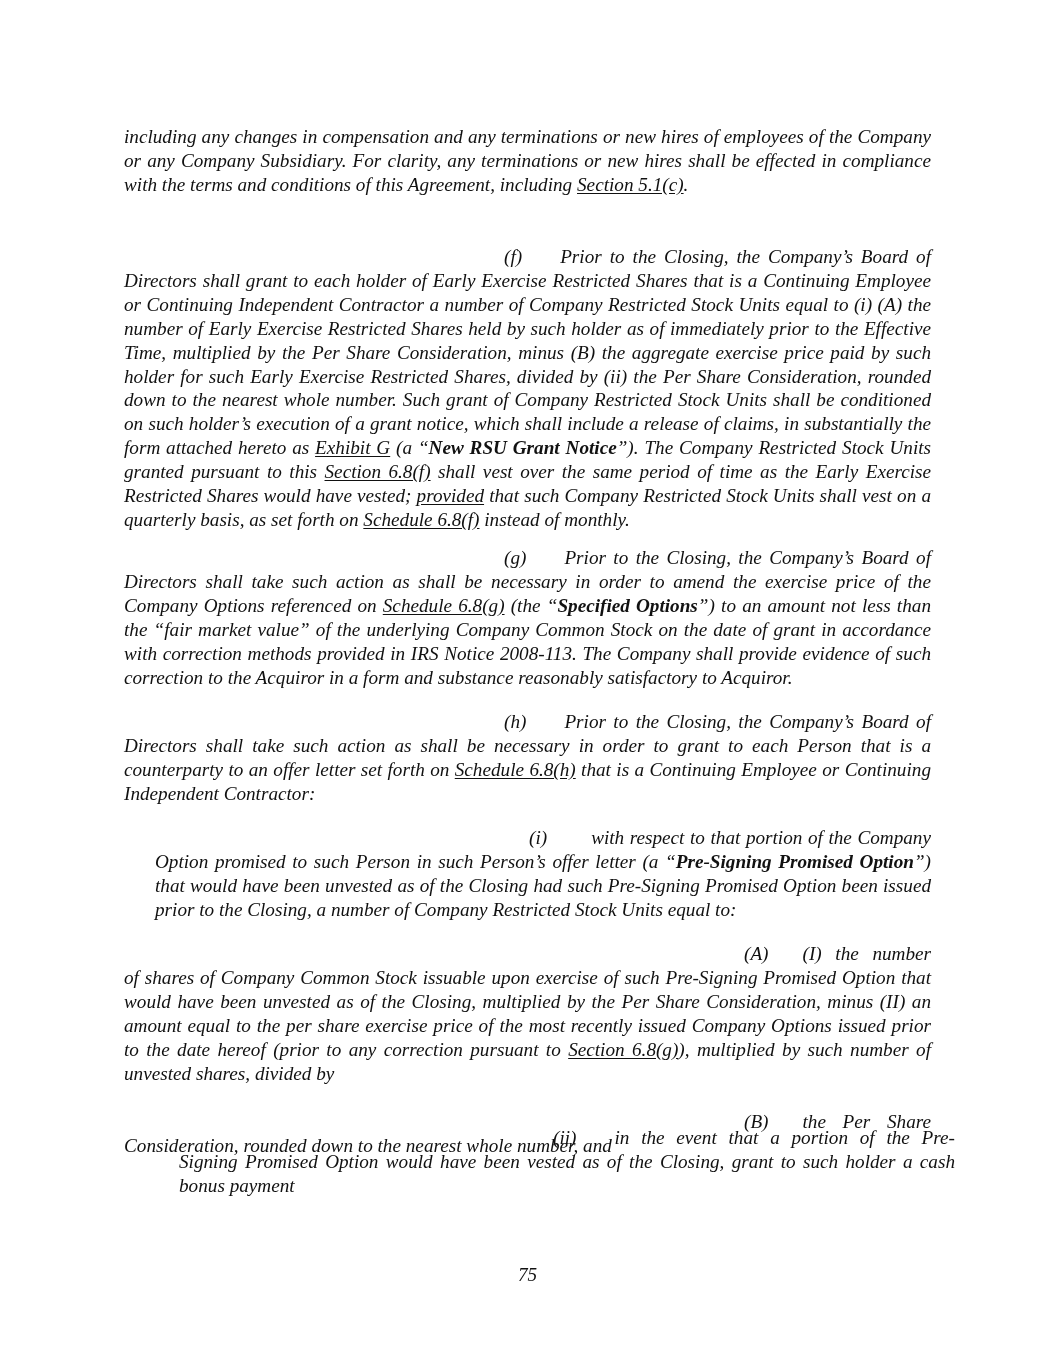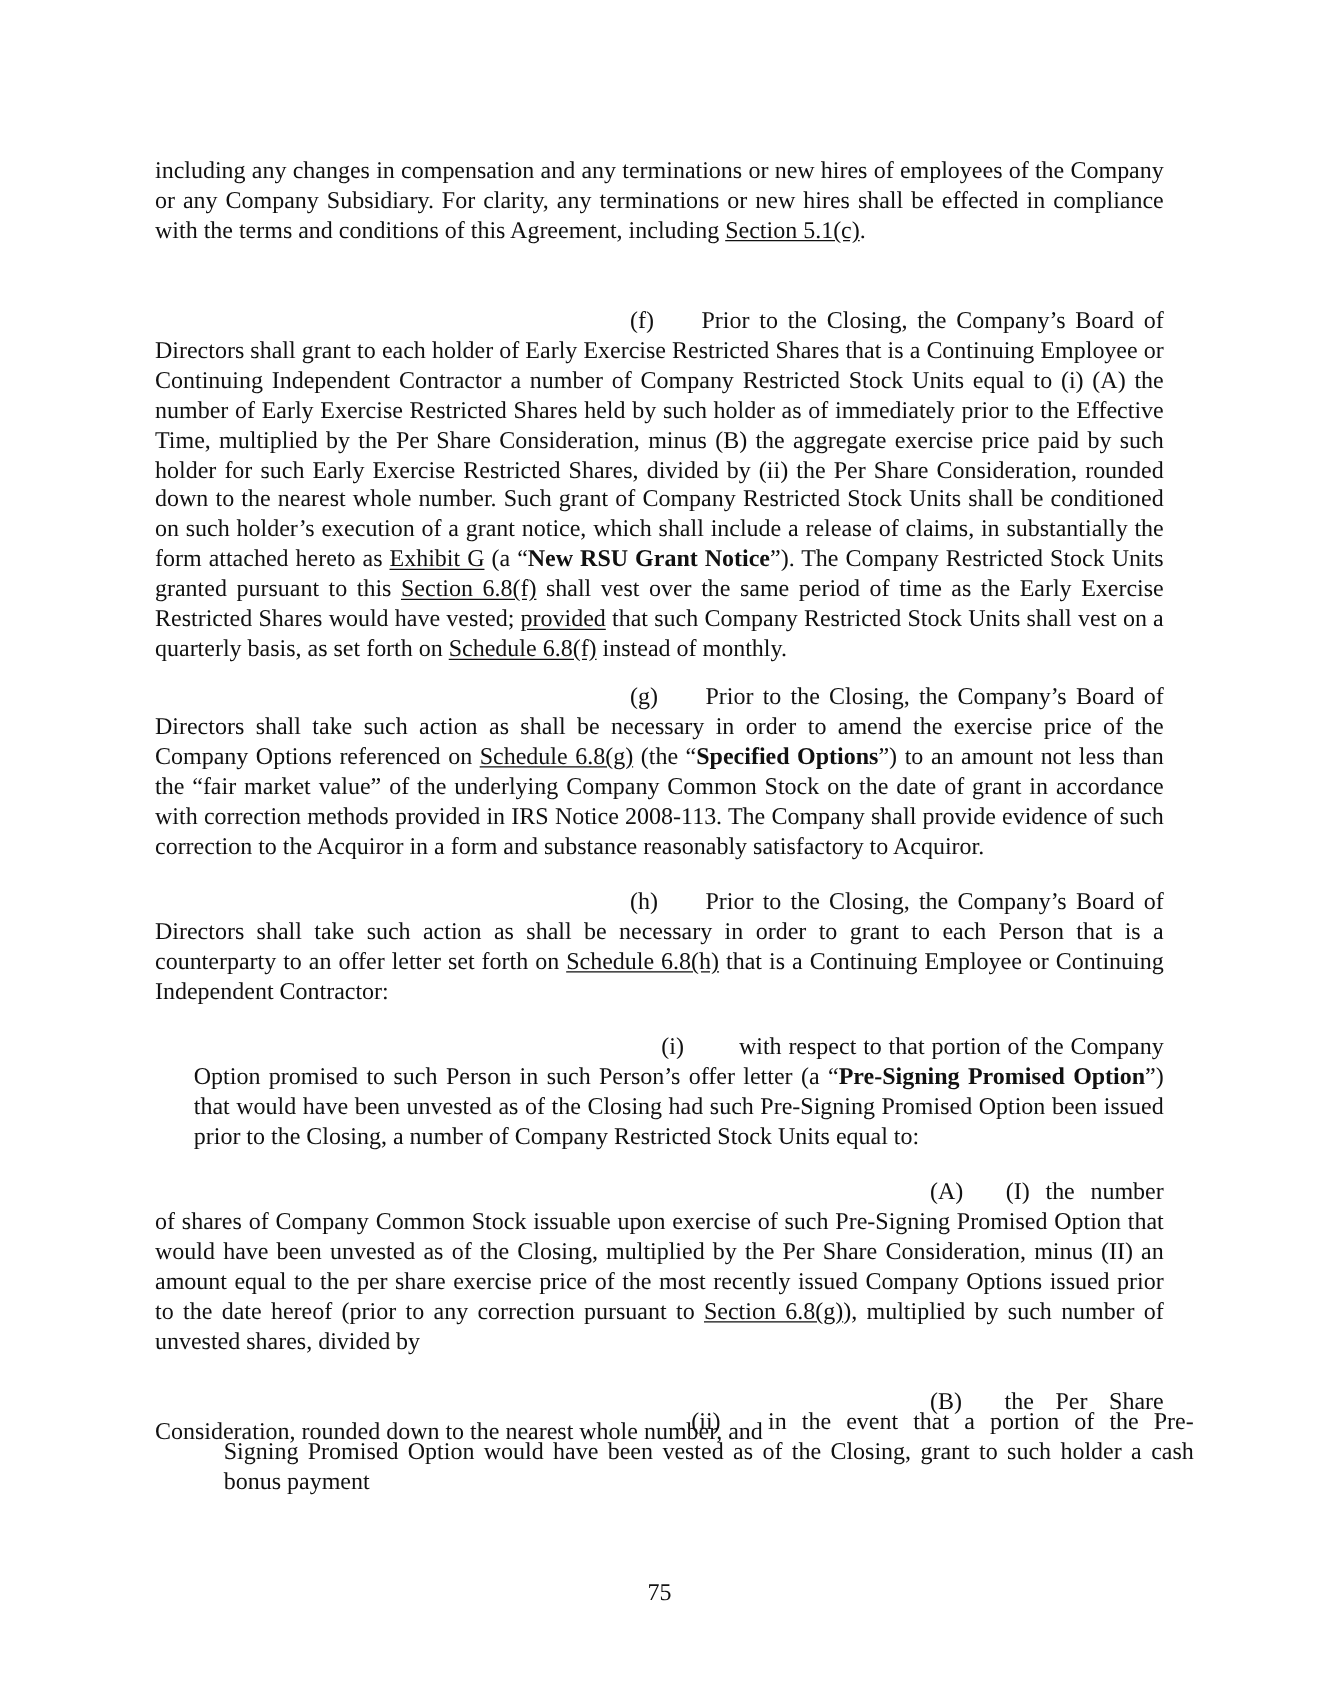--- a/index.html
+++ b/index.html
@@ -1,21 +1,21 @@
 <!DOCTYPE html>
 <html><head>
 <meta charset="utf-8">
 <style>
   html, body { margin: 0; padding: 0; background: #ffffff; }
   body {
     width: 1055px; height: 1365px; position: relative; overflow: hidden;
     font-family: "Liberation Serif", "DejaVu Serif", serif;
     color: #111111;
   }
-  .page { position: absolute; left: 0; top: 0; width: 863px; height: 1365px; }
+  .page { position: absolute; left: 0; top: 0; width: 863px; height: 1365px; font-style: italic; }
   .para {
     position: absolute;
     left: 124px;
     width: 807px;
     font-size: 19.2px;
     line-height: 23.9px;
     text-align: justify;
     margin: 0;
   }
   .para.indent-sub { left: 155px; width: 776px; }

